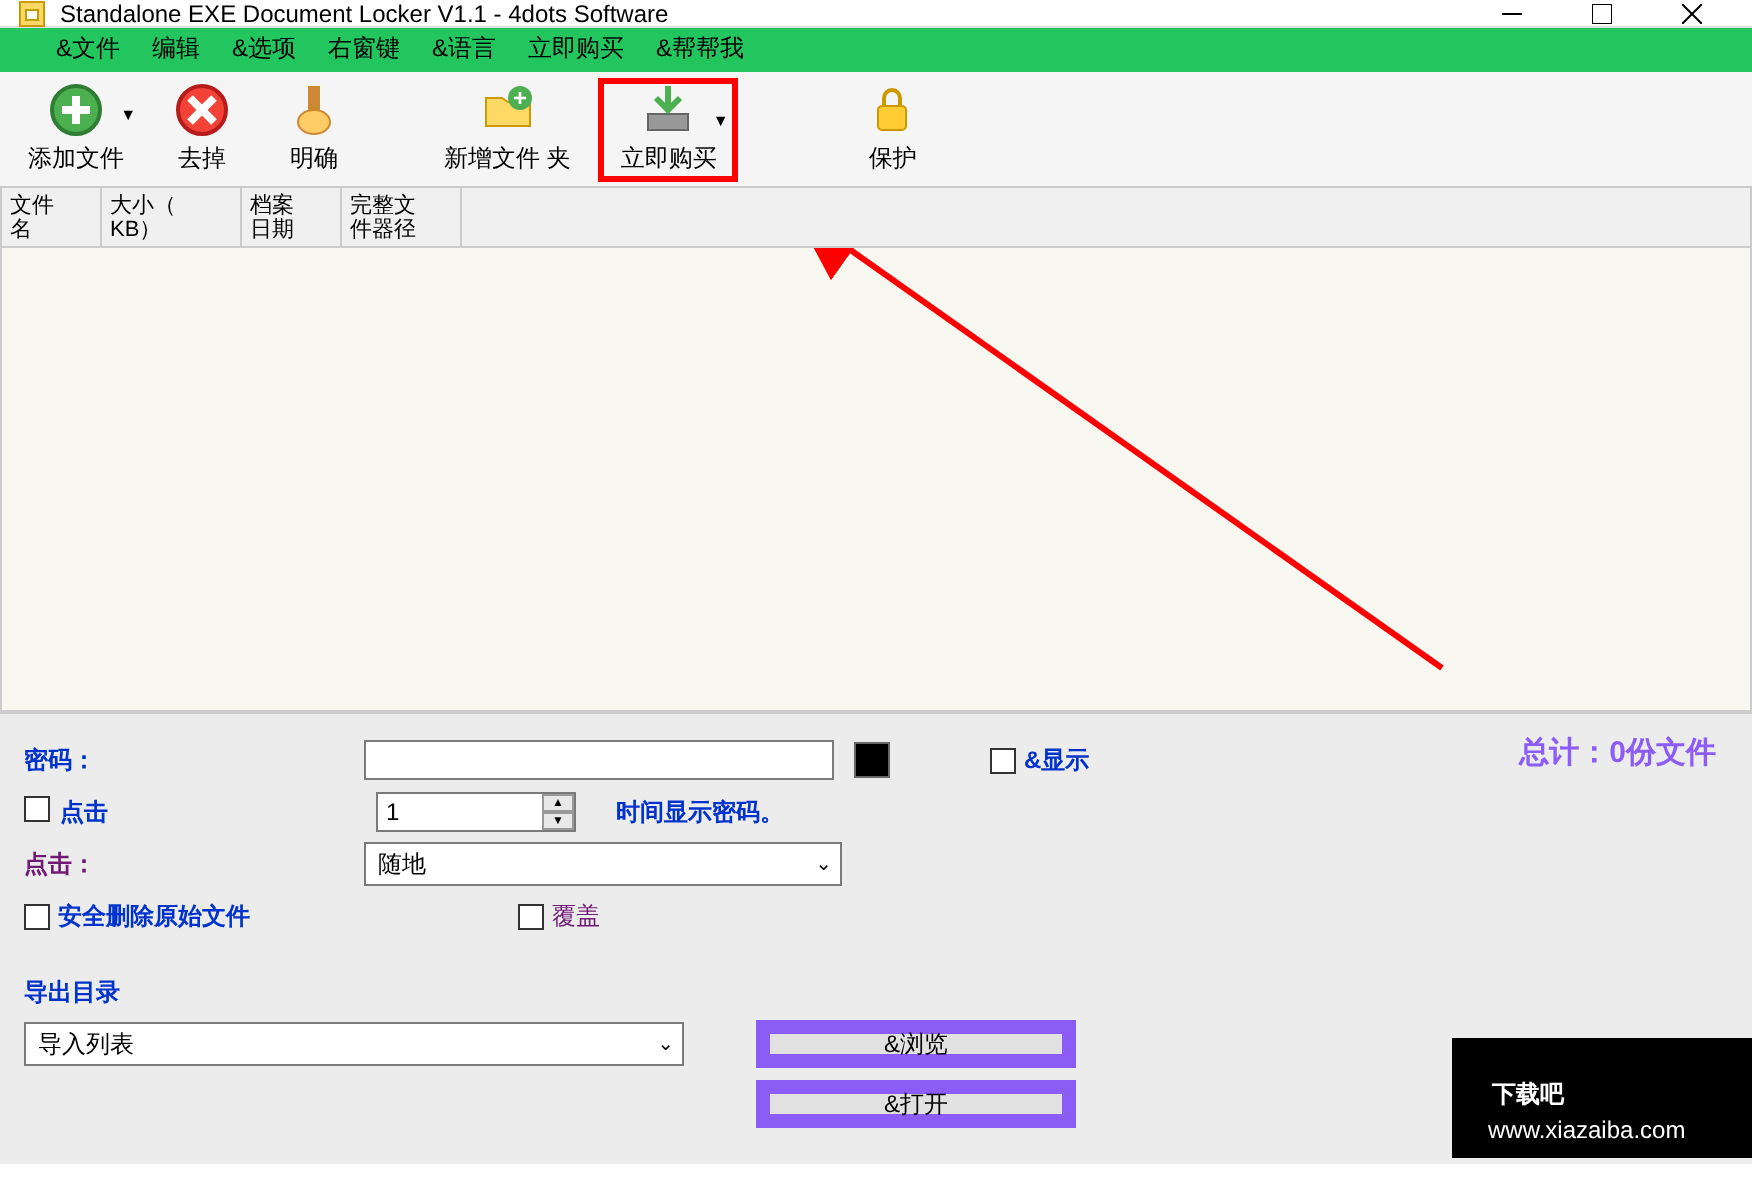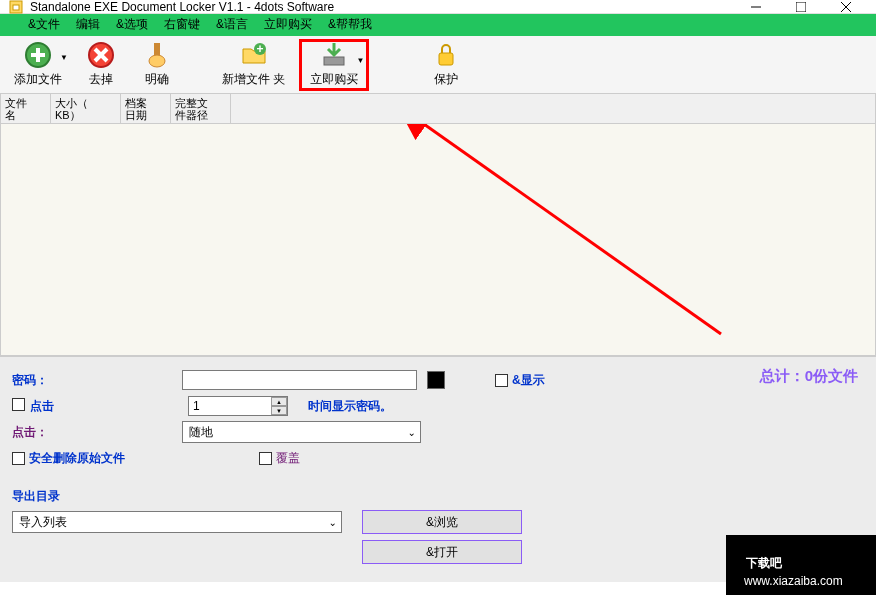--- a/index.html
+++ b/index.html
@@ -39,27 +39,27 @@
 .row { display: flex; align-items: center; height: 26px; }
 .label-blue { color: #0033cc; font-weight: bold; }
 .label-black { color: #701a75; }
 .input-text { height: 20px; border: 1px solid #7a7a7a; background: #fff; padding: 0 4px; }
 .spinner { width: 100px; height: 20px; border: 1px solid #7a7a7a; background: #fff; display: flex; align-items: center; position: relative; padding: 0 4px; }
 .spinner-btns { position: absolute; right: 0; top: 0; width: 16px; height: 18px; display: flex; flex-direction: column; }
 .spinner-btn { flex: 1; background: #e8e8e8; border: 1px solid #999; font-size: 6px; display: flex; align-items: center; justify-content: center; }
 .checkbox { width: 13px; height: 13px; border: 1px solid #333; background: #fff; margin-right: 4px; display: inline-block; }
 .select { height: 22px; border: 1px solid #7a7a7a; background: #fff; display: flex; align-items: center; padding: 0 6px; position: relative; }
 .select-arrow { position: absolute; right: 4px; font-size: 10px; }
-.btn { height: 24px; border: 1px solid #8b5cf6; background: #e1e1e1; display: flex; align-items: center; justify-content: center; cursor: pointer; }
+.btn { height: 24px; border: 7px solid #8b5cf6; background: #e1e1e1; display: flex; align-items: center; justify-content: center; cursor: pointer; margin-left: 16px; }
 .total-text { color: #8b5cf6; font-size: 15px; font-weight: bold; position: absolute; right: 18px; top: 10px; }
 
 .color-square { width: 18px; height: 18px; background: #000; border: 1px solid #666; }
 
 
-.watermark { position: absolute; right: 0; bottom: 0; }
+.watermark { position: absolute; right: 0; bottom: 16px; }
 </style>
 </head>
 <body>
 
 <div class="titlebar">
   <span class="titlebar-icon">
     <svg width="16" height="16">
         <rect x="2" y="2" width="12" height="12" fill="#ffd966" stroke="#cc9900"></rect>
         <rect x="5" y="6" width="6" height="5" fill="#fff" stroke="#cc9900"></rect>
       </svg>

